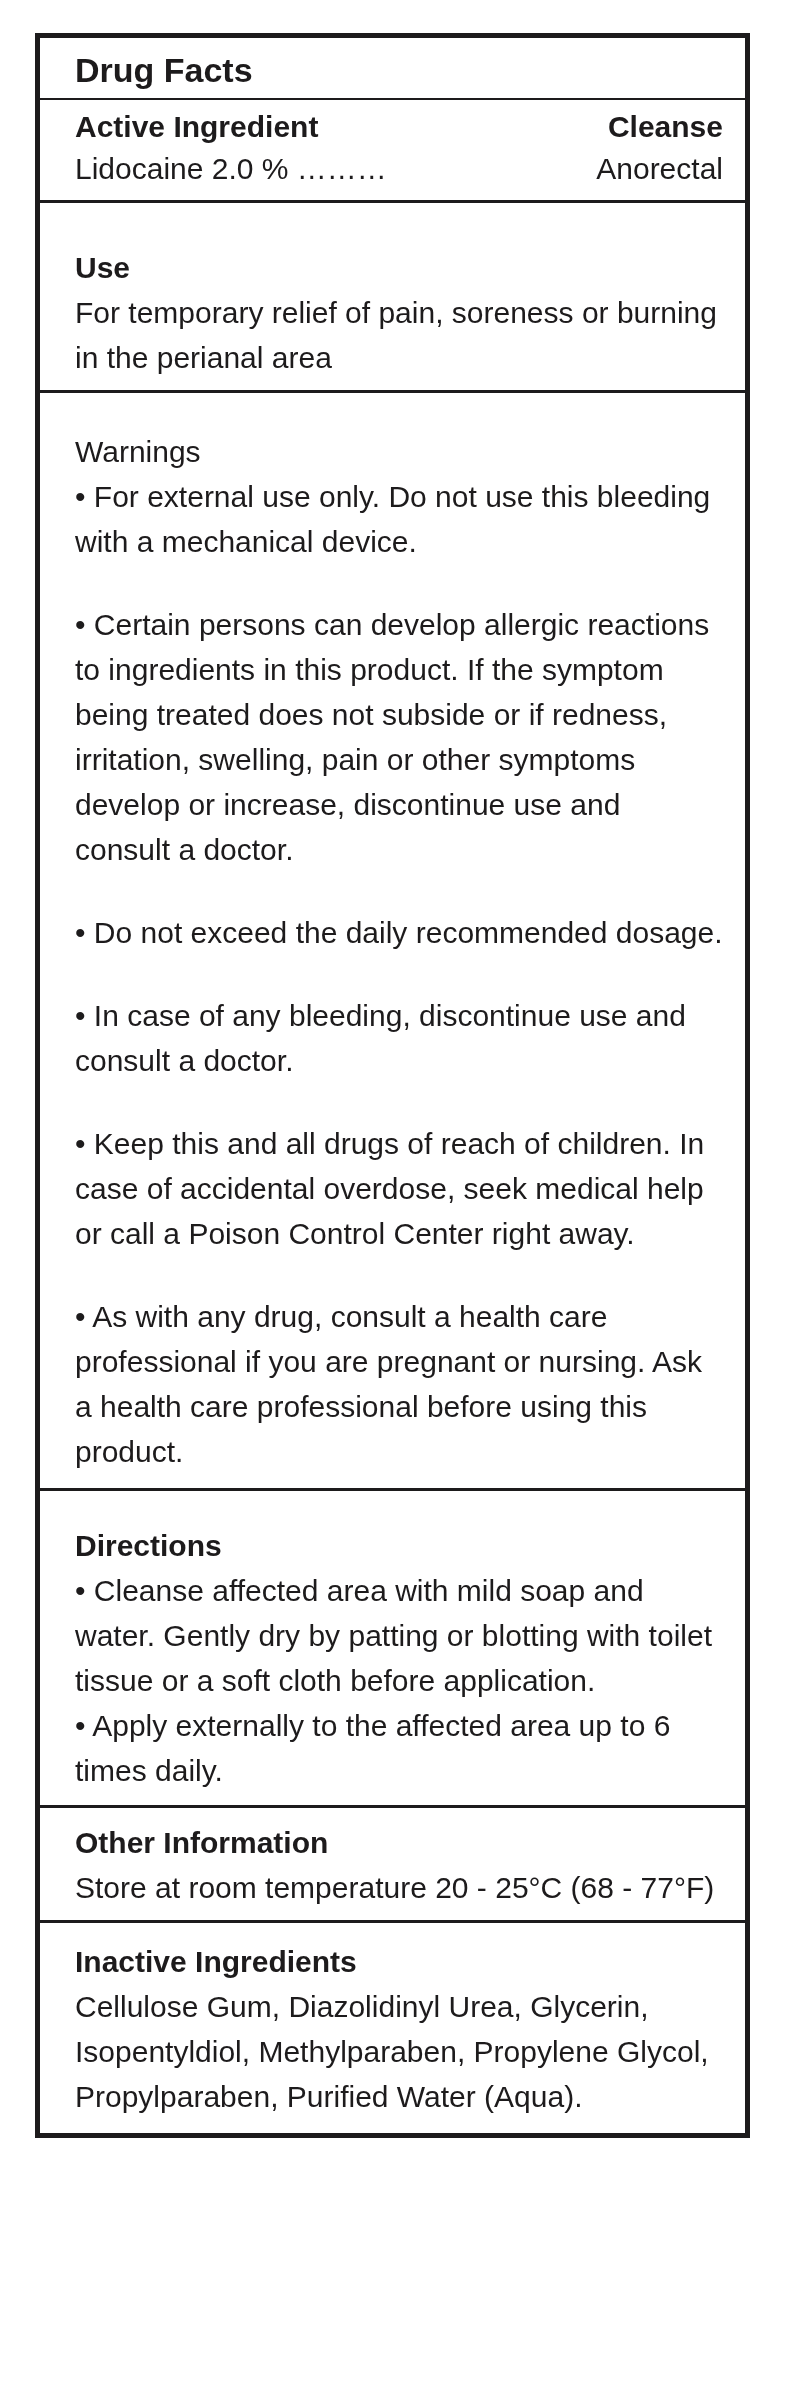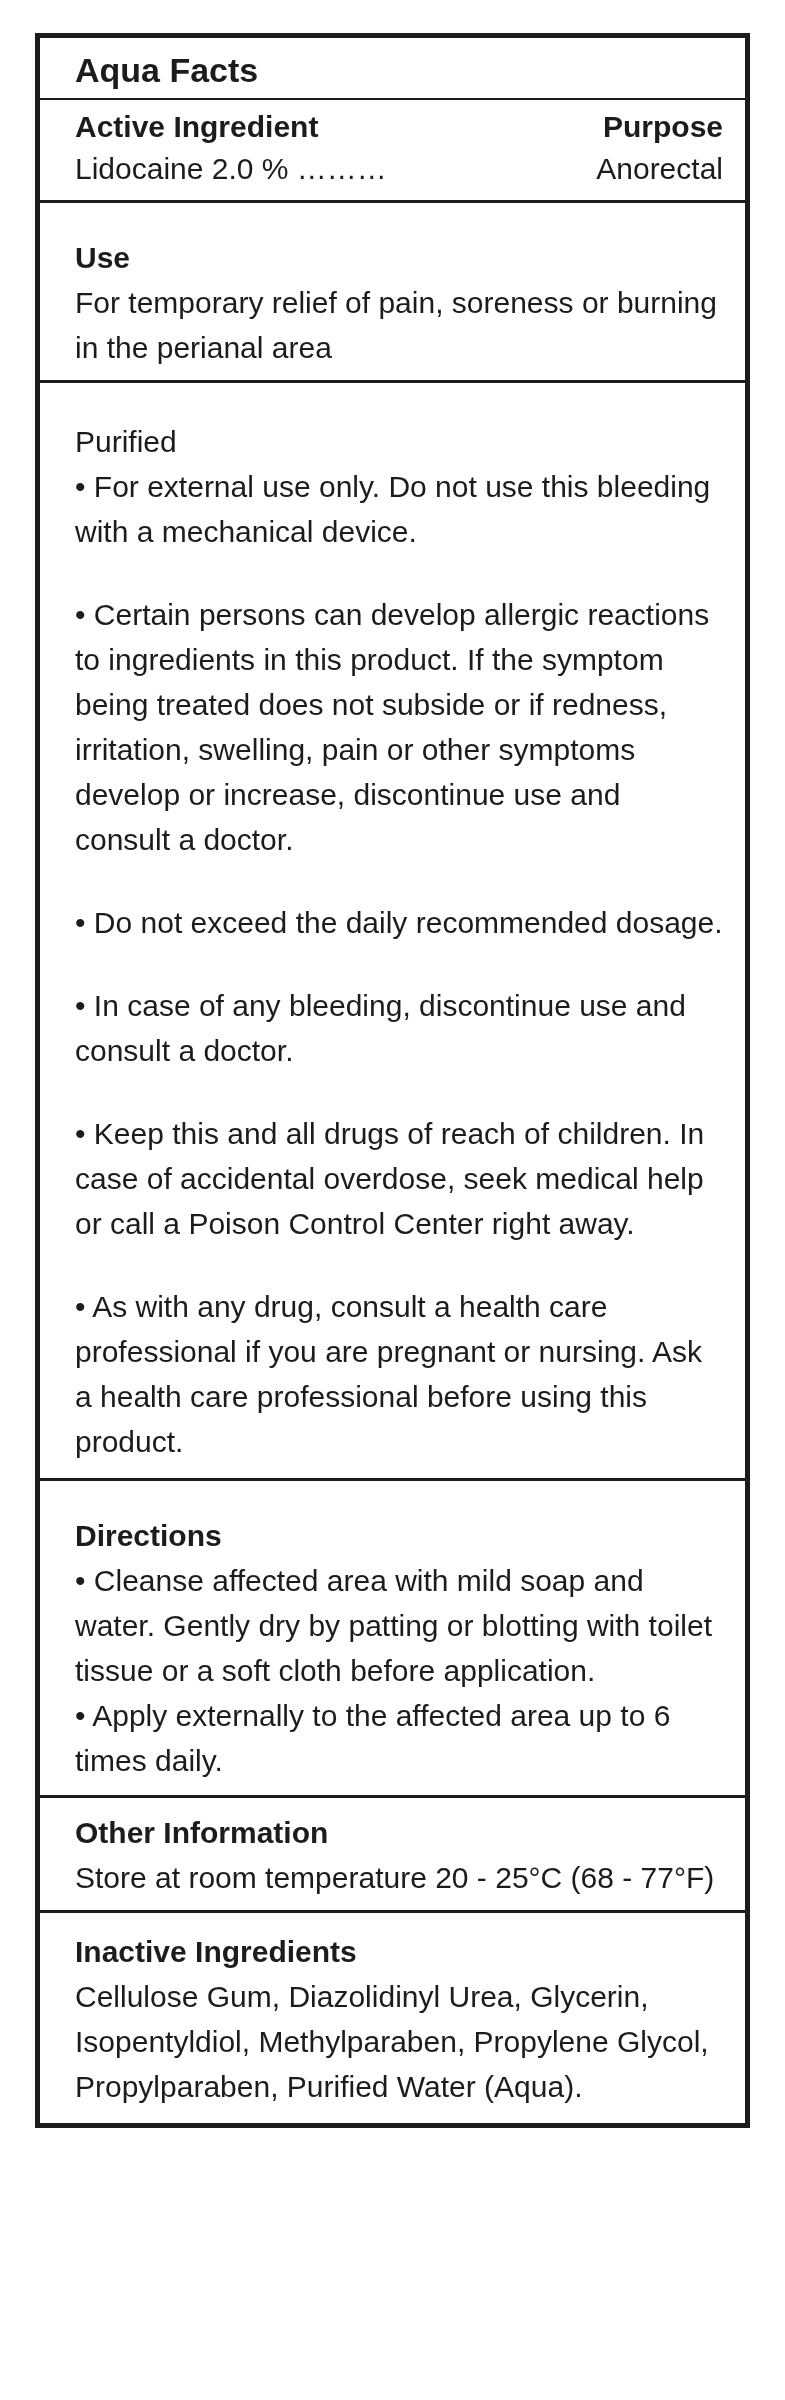--- a/index.html
+++ b/index.html
@@ -56,57 +56,57 @@
 
   .sec-active { padding-top: 6px; padding-bottom: 10px; border-radius: 18px; }
   .ai-row {
     display: flex;
     justify-content: space-between;
     align-items: baseline;
     line-height: 42px;
   }
   .ai-right { text-align: right; }
 
-  .sec-use { padding-top: 32px; padding-bottom: 10px; }
+  .sec-use { padding-top: 42px; padding-bottom: 10px; }
   .sec-warnings { padding-top: 36px; padding-bottom: 2px; }
   .sec-warnings .bullet { margin-bottom: 38px; }
   .sec-warnings .bullet:last-child { margin-bottom: 12px; }
   .sec-directions { padding-top: 32px; padding-bottom: 12px; }
   .sec-directions .bullet { margin-bottom: 0; }
   .sec-other { padding-top: 12px; padding-bottom: 10px; }
   .sec-inactive { padding-top: 16px; padding-bottom: 14px; }
 </style>
 </head>
 <body>
 
 <div class="page">
   <div class="label-box">
 
     <div class="sec sec-title">
-      <h1 class="title-text">Aqua Facts</h1>
+      <h1 class="title-text">Drug Facts</h1>
     </div>
 
     <div class="sec sec-active">
       <div class="ai-row">
         <span class="bold-heading">Active Ingredient</span>
-        <span class="bold-heading ai-right">Purpose</span>
+        <span class="bold-heading ai-right">Cleanse</span>
       </div>
       <div class="ai-row">
         <span>Lidocaine 2.0 % ………</span>
         <span class="ai-right">Anorectal</span>
       </div>
     </div>
 
     <div class="sec sec-use">
       <h2 class="bold-heading">Use</h2>
       <p>For temporary relief of pain, soreness or burning in the perianal area</p>
     </div>
 
     <div class="sec sec-warnings">
-      <h3 class="regular-heading">Purified</h3>
+      <h3 class="regular-heading">Warnings</h3>
       <div>
           <p class="bullet">• For external use only. Do not use this bleeding with a mechanical device.</p>
           <p class="bullet">• Certain persons can develop allergic reactions to ingredients in this product. If the symptom being treated does not subside or if redness, irritation, swelling, pain or other symptoms develop or increase, discontinue use and consult a doctor.</p>
           <p class="bullet">• Do not exceed the daily recommended dosage.</p>
           <p class="bullet">• In case of any bleeding, discontinue use and consult a doctor.</p>
           <p class="bullet">• Keep this and all drugs of reach of children. In case of accidental overdose, seek medical help or call a Poison Control Center right away.</p>
           <p class="bullet">• As with any drug, consult a health care professional if you are pregnant or nursing. Ask a health care professional before using this product.</p>
         </div>
     </div>
 

